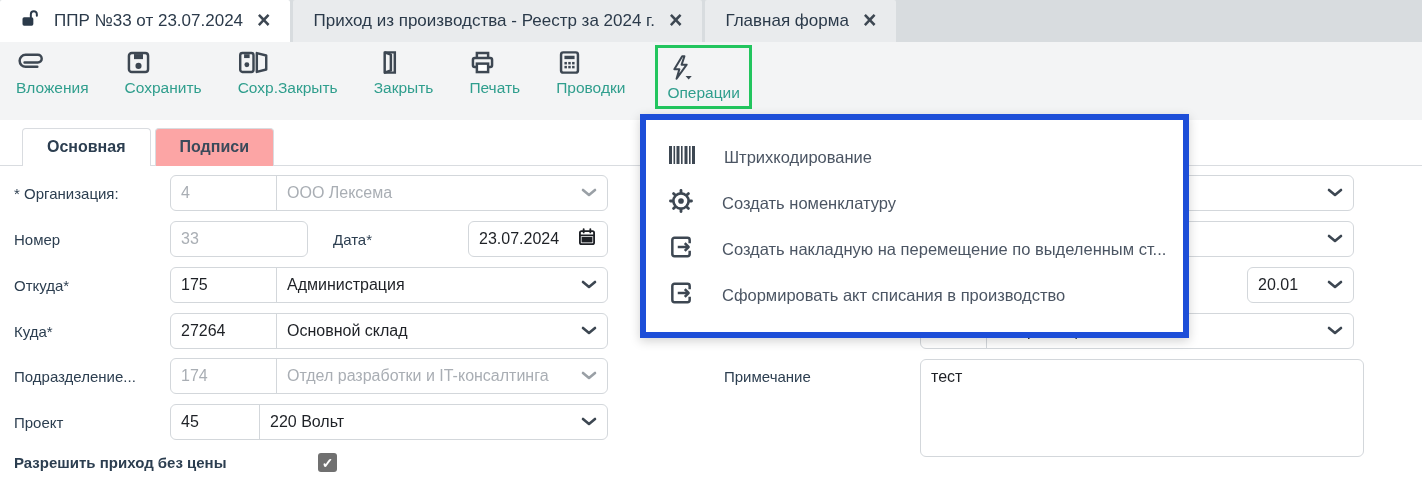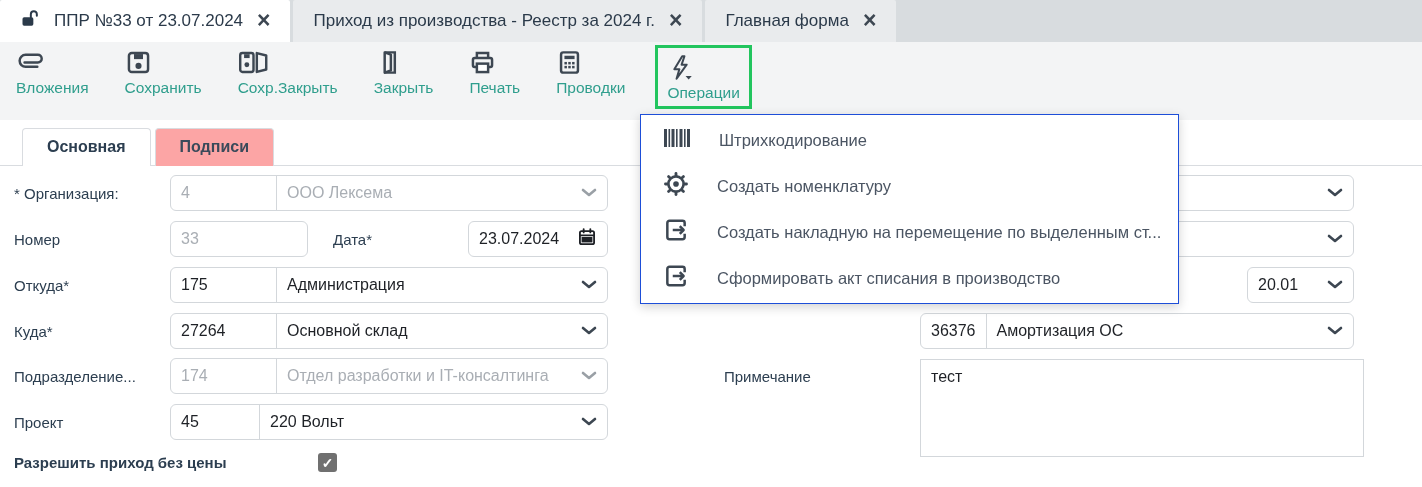--- a/index.html
+++ b/index.html
@@ -36,27 +36,27 @@
   .lab.bold{font-weight:700}
   .field{position:absolute;height:36px;border:1px solid #d3d7db;border-radius:6px;background:#fff;
          display:flex;align-items:center;font-size:16px;color:#1e2126;box-sizing:border-box;overflow:hidden}
   .field .code{padding:0 10px;border-right:1px solid #d3d7db;height:100%;display:flex;align-items:center;flex:none}
   .field .name{padding:0 10px;flex:1;white-space:nowrap;overflow:hidden}
   .field .chev{flex:none;padding-right:10px;margin-left:auto;display:flex}
   .field.disabled{color:#a9aeb4}
   .field.plain{padding:0 10px}
   .cbx{position:absolute;width:19px;height:19px;background:#707070;border-radius:3px;color:#fff;
        font-size:14px;font-weight:700;display:flex;align-items:center;justify-content:center}
-  .note-area{position:absolute;border:1px solid #d3d7db;border-radius:0;background:#fff;
+  .note-area{position:absolute;border:1px solid #d3d7db;border-radius:6px;background:#fff;
              padding:8px 10px;font:16px "Liberation Sans",sans-serif;color:#1e2126;resize:none;
              box-sizing:border-box;outline:none}
 
   
   .menu{position:absolute;left:640px;top:114px;width:537px;background:#fff;z-index:5;
-        border:1px solid #1d4ed8;box-shadow:0 3px 10px rgba(0,0,0,.18);padding:2px 0}
+        border:6px solid #1d4ed8;box-shadow:0 3px 10px rgba(0,0,0,.18);padding:14px 0}
   .mitem{display:flex;align-items:center;gap:28px;height:46px;padding-left:22px;
          font-size:16.5px;color:#4b5563;cursor:default;white-space:nowrap;overflow:hidden}
   .mitem svg{flex:none}
 </style>
 </head>
 <body>
 
 <div class="screen">
 
   <div class="tabbar">

